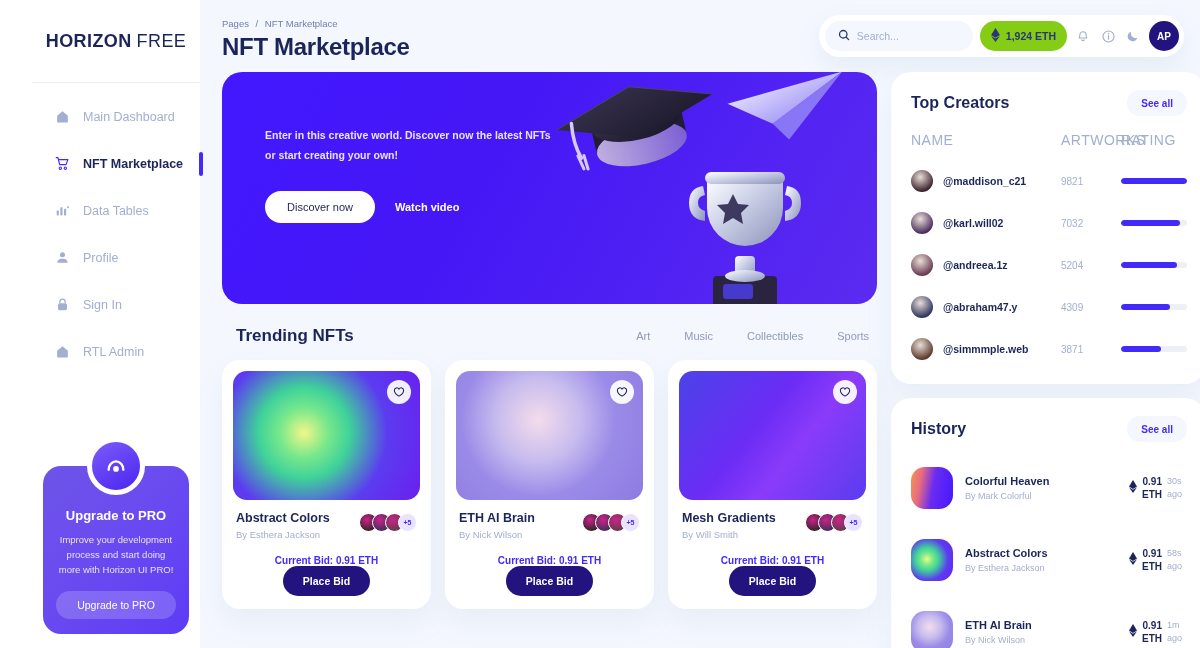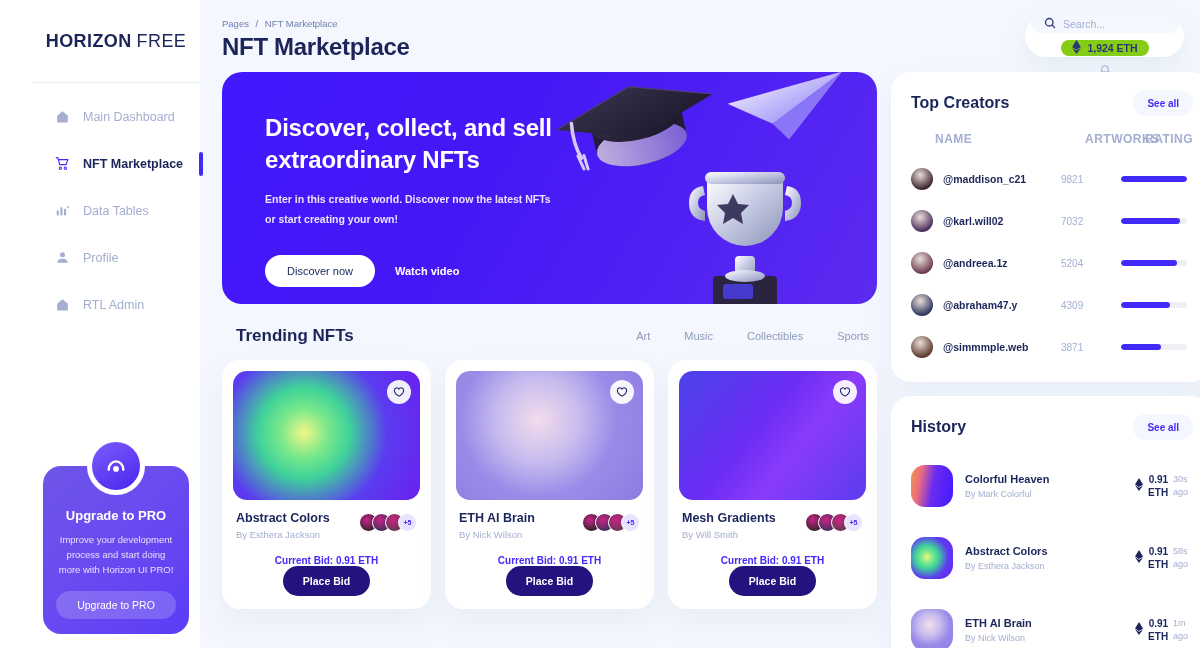--- a/index.html
+++ b/index.html
@@ -70,21 +70,20 @@
   }
   .crumbs { padding-top: 18px; }
   .crumb-line { font-size: 9.5px; color: #707EAE; margin-bottom: 4px; }
   .crumb-line .sep { margin: 0 4px; }
   .page-title { font-size: 24px; font-weight: 700; color: #1B2559; letter-spacing: -.3px; }
 
   .navpill {
     margin-top: 15px; height: 42px; background: #FFFFFF; border-radius: 21px;
     display: flex; align-items: center; padding: 0 5px 0 6px; gap: 7px;
     box-shadow: 0 10px 25px rgba(112,144,176,.10);
-    flex-direction: column;
   }
   .search {
     height: 30px; background: #F4F7FE; border-radius: 15px;
     display: flex; align-items: center; gap: 7px; padding: 0 13px; width: 148px;
   }
   .search input {
     border: none; outline: none; background: transparent; width: 100%;
     font-family: inherit; font-size: 10.5px; color: #2B3674;
   }
   .search input::placeholder { color: #A3AED0; }
@@ -164,21 +163,21 @@
   .panel { background: #fff; border-radius: 20px; box-shadow: 0 14px 28px rgba(112,144,176,.09); }
   .panel-head { display: flex; align-items: center; justify-content: space-between; padding: 18px 18px 0 20px; }
   .panel-title { font-size: 16px; font-weight: 700; color: #1B2559; }
   .see-all {
     height: 26px; padding: 0 14px; border-radius: 13px; background: #F4F7FE;
     color: #422AFB; font-size: 10px; font-weight: 700; border: none; cursor: pointer;
     font-family: inherit; display: flex; align-items: center;
   }
   .creators { padding: 16px 18px 14px 20px; }
   .crow { display: grid; grid-template-columns: 150px 60px 1fr; align-items: center; }
-  .chead { font-size: 12px; letter-spacing: .5px; color: #A3AED0; font-weight: 700; padding-bottom: 12px; margin-left: 24px; }
+  .chead { font-size: 14px; letter-spacing: .5px; color: #A3AED0; font-weight: 400; padding-bottom: 12px; }
   .cname { display: flex; align-items: center; gap: 10px; font-size: 10.5px; font-weight: 700; color: #1B2559; }
   .cav { width: 22px; height: 22px; border-radius: 50%; flex-shrink: 0; }
   .cart { font-size: 10px; color: #A3AED0; }
   .rbar { height: 6px; border-radius: 3px; background: #EFF0F6; width: 66px; position: relative; overflow: hidden; }
   .rbar i { position: absolute; left: 0; top: 0; height: 6px; border-radius: 3px; background: #422AFB; display: block; }
   .crow-body { height: 42px; }
 
   .hist-row { display: flex; align-items: center; padding: 0 18px 0 20px; height: 72px; gap: 12px; }
   .hist-img { width: 42px; height: 42px; border-radius: 14px; flex-shrink: 0; }
   .hist-txt { flex: 1; }
@@ -245,20 +244,30 @@
               <circle cx="9" cy="5.6" r="3" fill="currentColor"></circle>
               <path d="M2.8 15.4c0-3.4 2.8-5 6.2-5s6.2 1.6 6.2 5z" fill="currentColor"></path>
             </svg>
           </span>
     <span>Profile</span>
 
   </div>
   <div class="nav-item">
     <span class="ico" style="color:#A3AED0">
             <svg width="15" height="15" viewBox="0 0 18 18" fill="none">
+              <rect x="3.6" y="7.6" width="10.8" height="8.2" rx="2" fill="currentColor"></rect>
+              <path d="M5.8 7.6V5.8a3.2 3.2 0 016.4 0v1.8" stroke="currentColor" stroke-width="1.5" fill="none"></path>
+            </svg>
+          </span>
+    <span>Sign In</span>
+
+  </div>
+  <div class="nav-item">
+    <span class="ico" style="color:#A3AED0">
+            <svg width="15" height="15" viewBox="0 0 18 18" fill="none">
               <path d="M2.6 8L9 2.6 15.4 8v7.2a1 1 0 01-1 1H3.6a1 1 0 01-1-1z" fill="currentColor"></path>
             </svg>
           </span>
     <span>RTL Admin</span>
 
   </div>
       </nav>
 
     <div class="upgrade-wrap">
       <div class="upgrade-card">
@@ -328,21 +337,20 @@
         </div>
         <div class="avatar-top">AP</div>
       </div>
     </div>
 
     <div class="content">
 
       <div class="col-left">
 
         <section class="hero">
-          <h1>Discover, collect, and sell extraordinary NFTs</h1>
           <p>Enter in this creative world. Discover now the latest NFTs or start creating your own!</p>
           <div class="hero-actions">
             <button class="btn-discover">Discover now</button>
             <button class="btn-watch">Watch video</button>
           </div>
           <div class="hero-art">
             <svg width="330" height="232" viewBox="0 0 330 232">
               <defs>
                 <linearGradient id="capTop" x1="0" y1="0" x2="1" y2="1">
                   <stop offset="0" stop-color="#3A3550"></stop>

